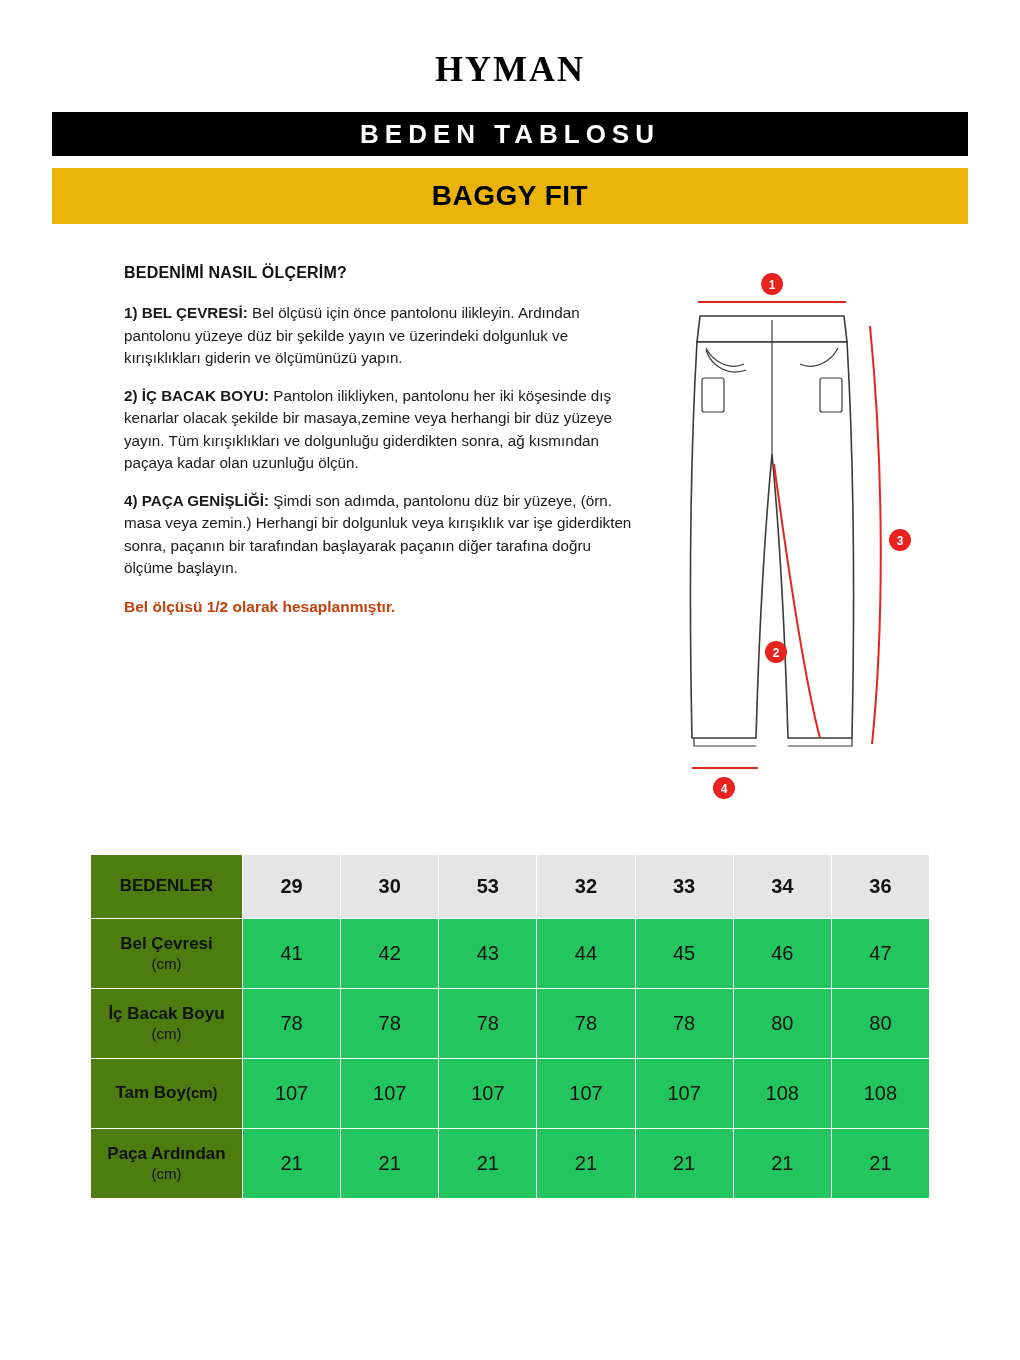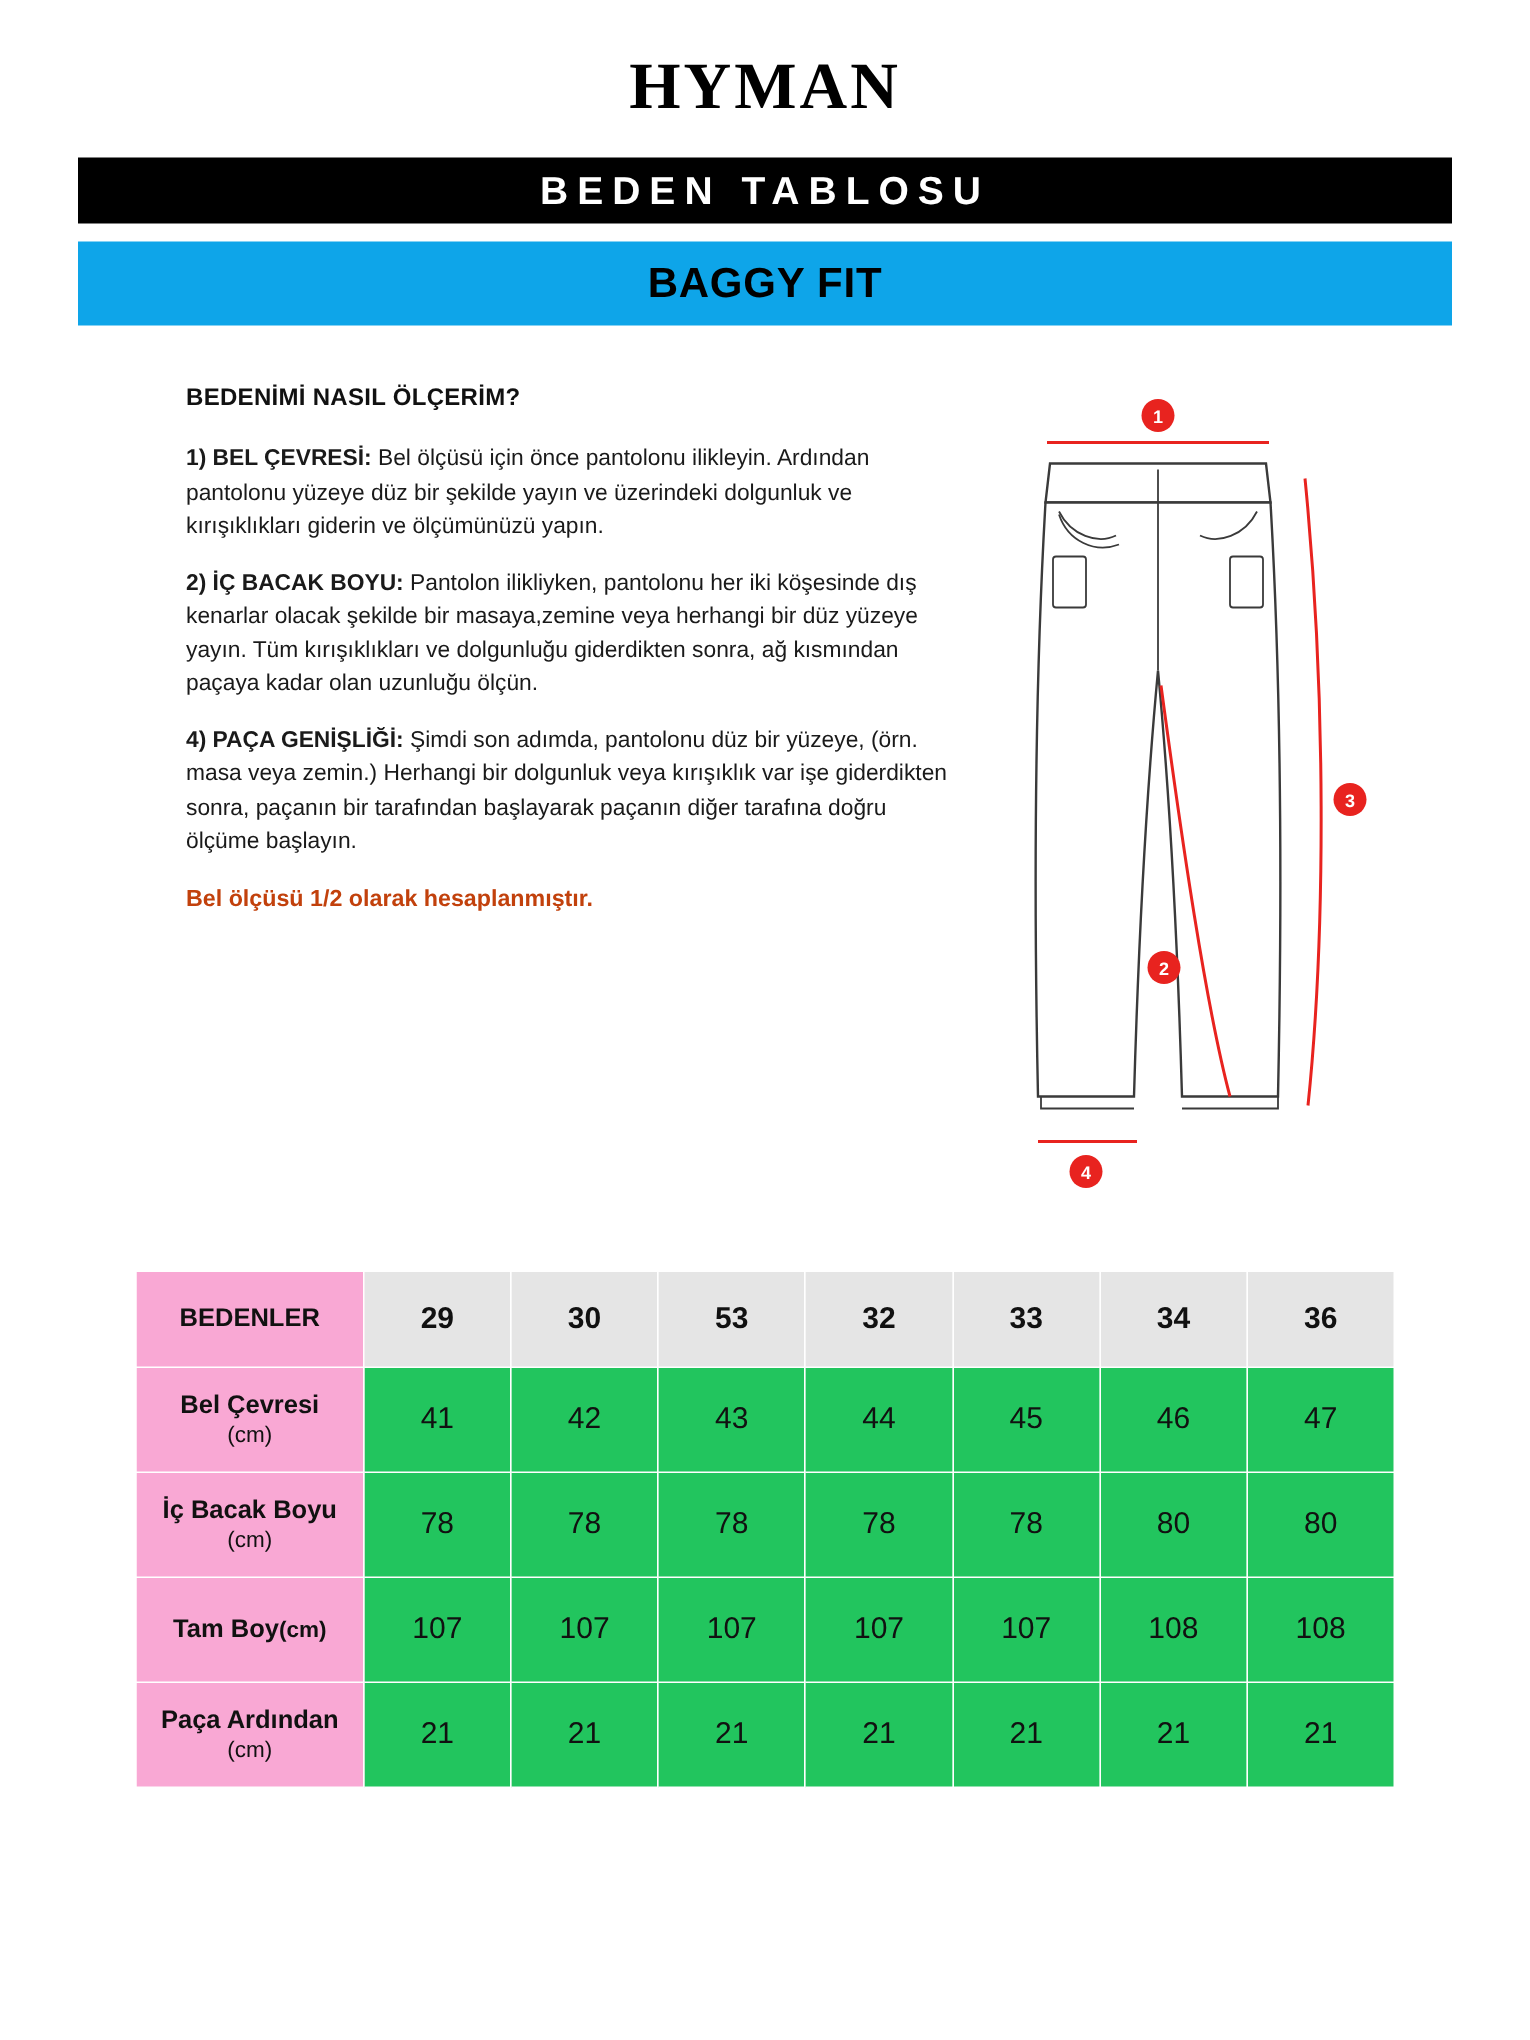--- a/index.html
+++ b/index.html
@@ -13,44 +13,44 @@
     overflow: hidden;
   }
 
   .page { position: relative; width: 1020px; height: 1360px; }
 
   
   .brand {
     text-align: center;
     font-family: "Liberation Serif", serif;
     font-weight: bold;
-    font-size: 44px;
+    font-size: 36px;
     letter-spacing: 2px;
-    padding-top: 32px;
+    padding-top: 48px;
     color: #000;
   }
 
   
   .title-bar {
     margin: 22px 52px 0 52px;
     background: #000000;
     color: #ffffff;
     height: 44px;
     display: flex;
     align-items: center;
     justify-content: center;
     font-size: 26px;
     font-weight: bold;
     letter-spacing: 6px;
   }
 
   
   .sub-bar {
     margin: 12px 52px 0 52px;
-    background: #0ea5e9;
+    background: #eab308;
     color: #000000;
     height: 56px;
     display: flex;
     align-items: center;
     justify-content: center;
     font-size: 28px;
     font-weight: bold;
     letter-spacing: 0.5px;
   }
 
@@ -106,21 +106,21 @@
     width: 100%;
     table-layout: fixed;
   }
   th, td {
     border: 1px solid #ffffff;
     text-align: center;
     font-size: 19px;
     color: #111;
   }
   th.head-label, td.row-label {
-    background: #f9a8d4;
+    background: #4d7c0f;
     font-weight: bold;
     font-size: 17px;
     width: 152px;
     padding: 10px 6px;
     line-height: 1.2;
   }
   th.size-cell {
     background: #e5e5e5;
     font-weight: bold;
     font-size: 20px;

